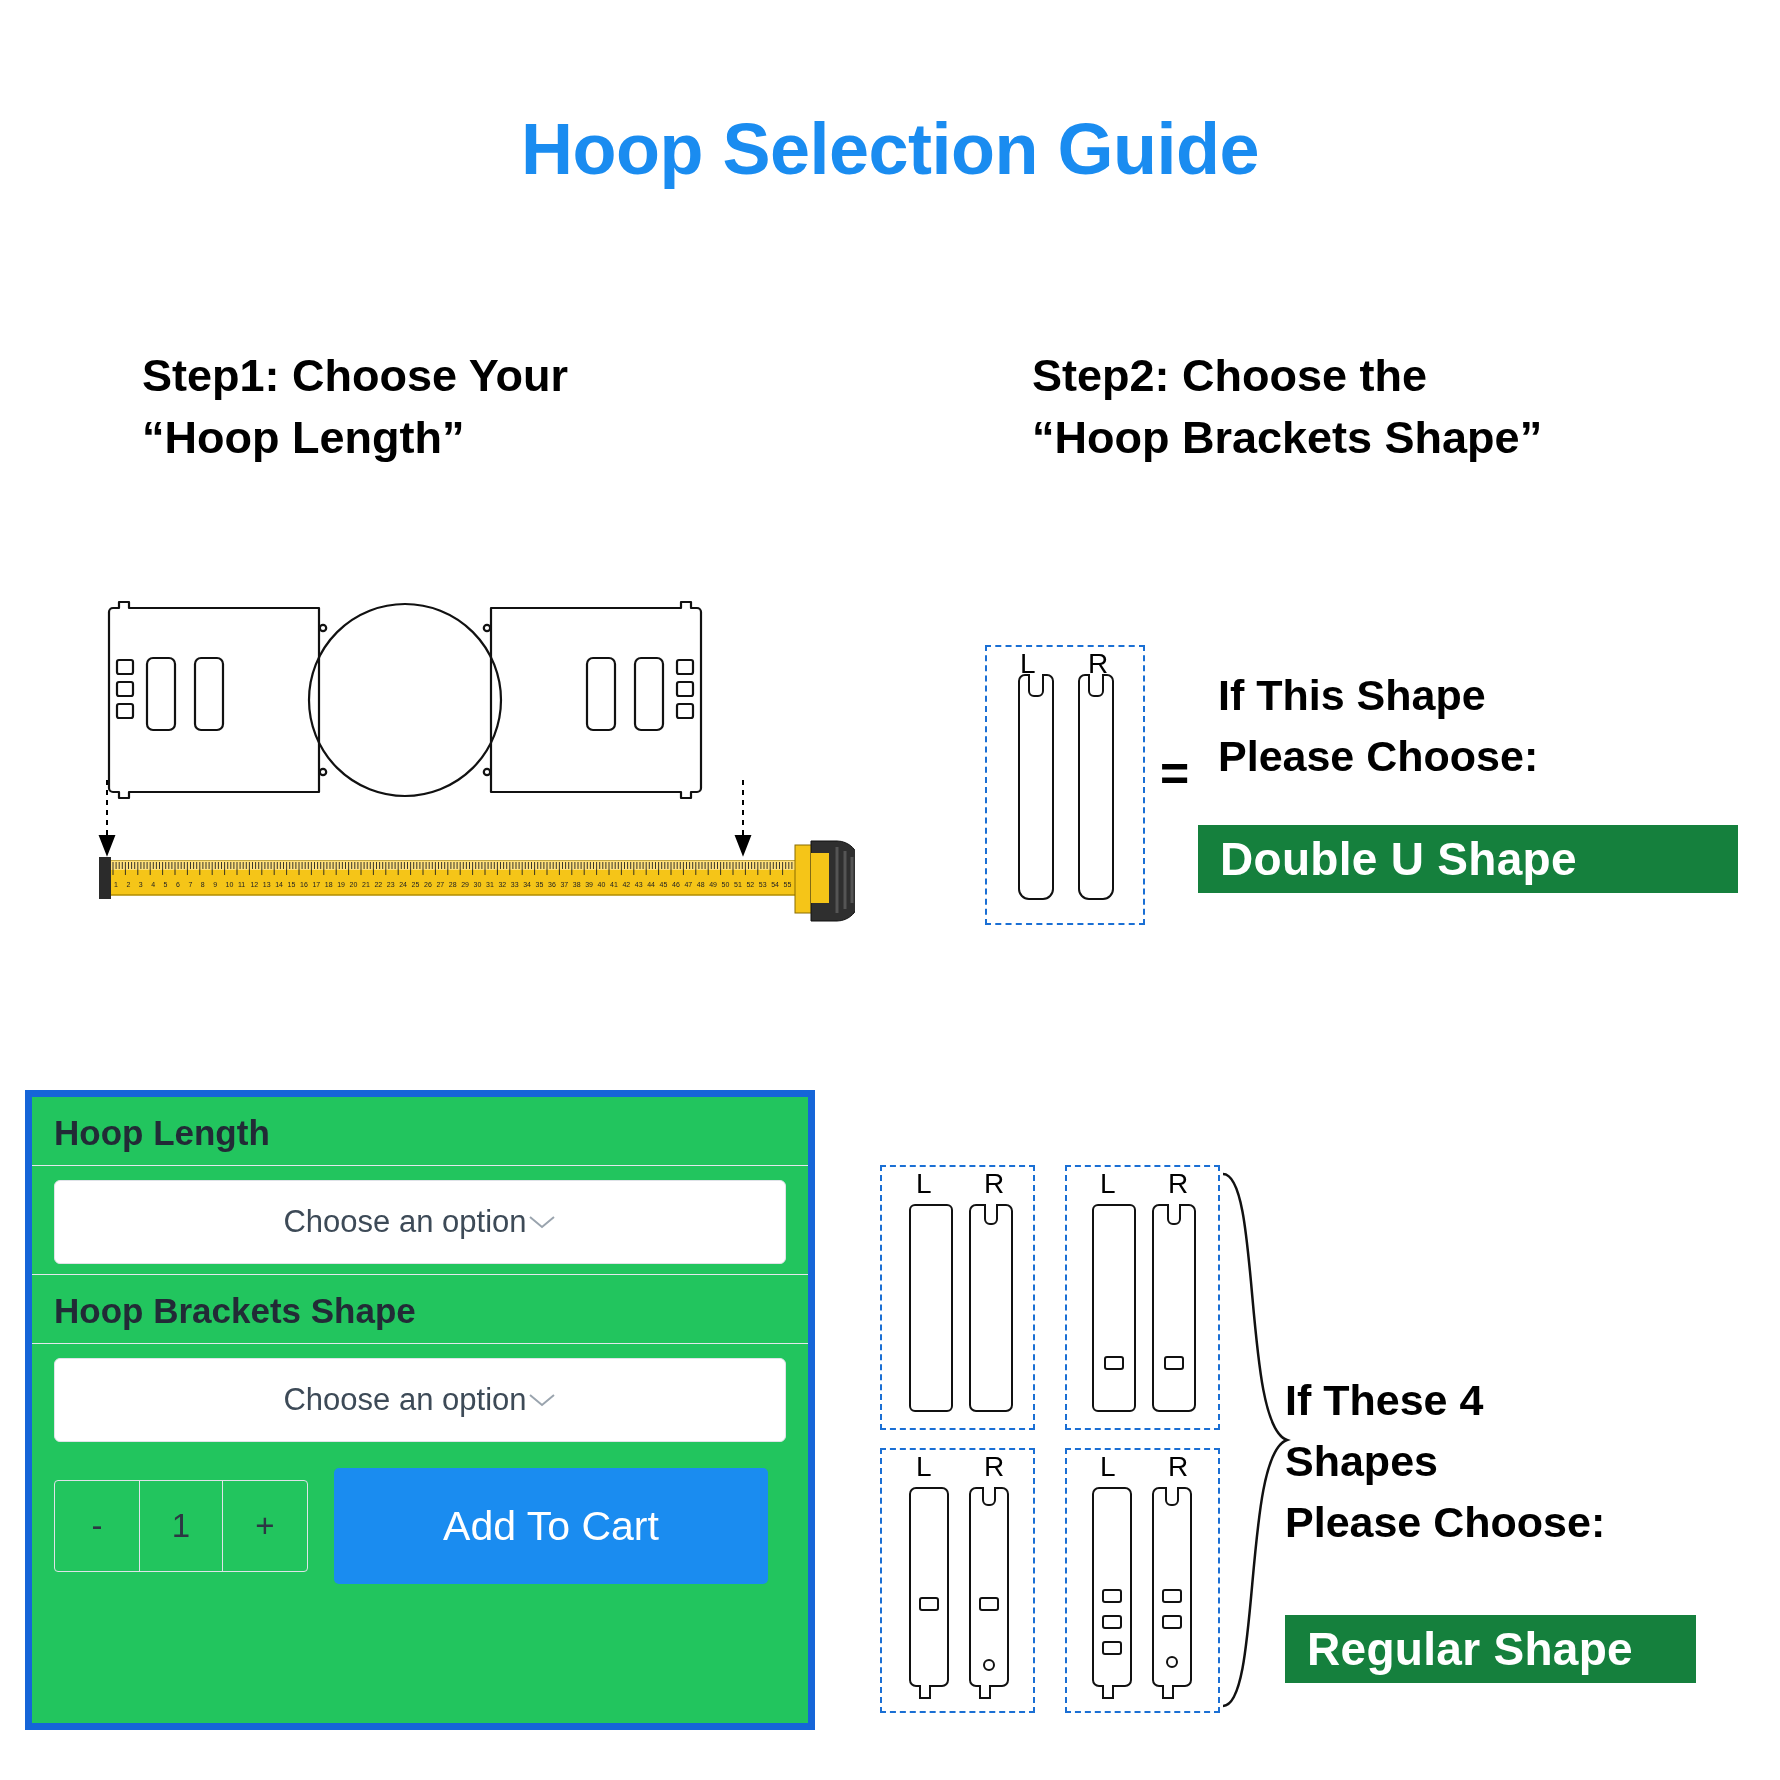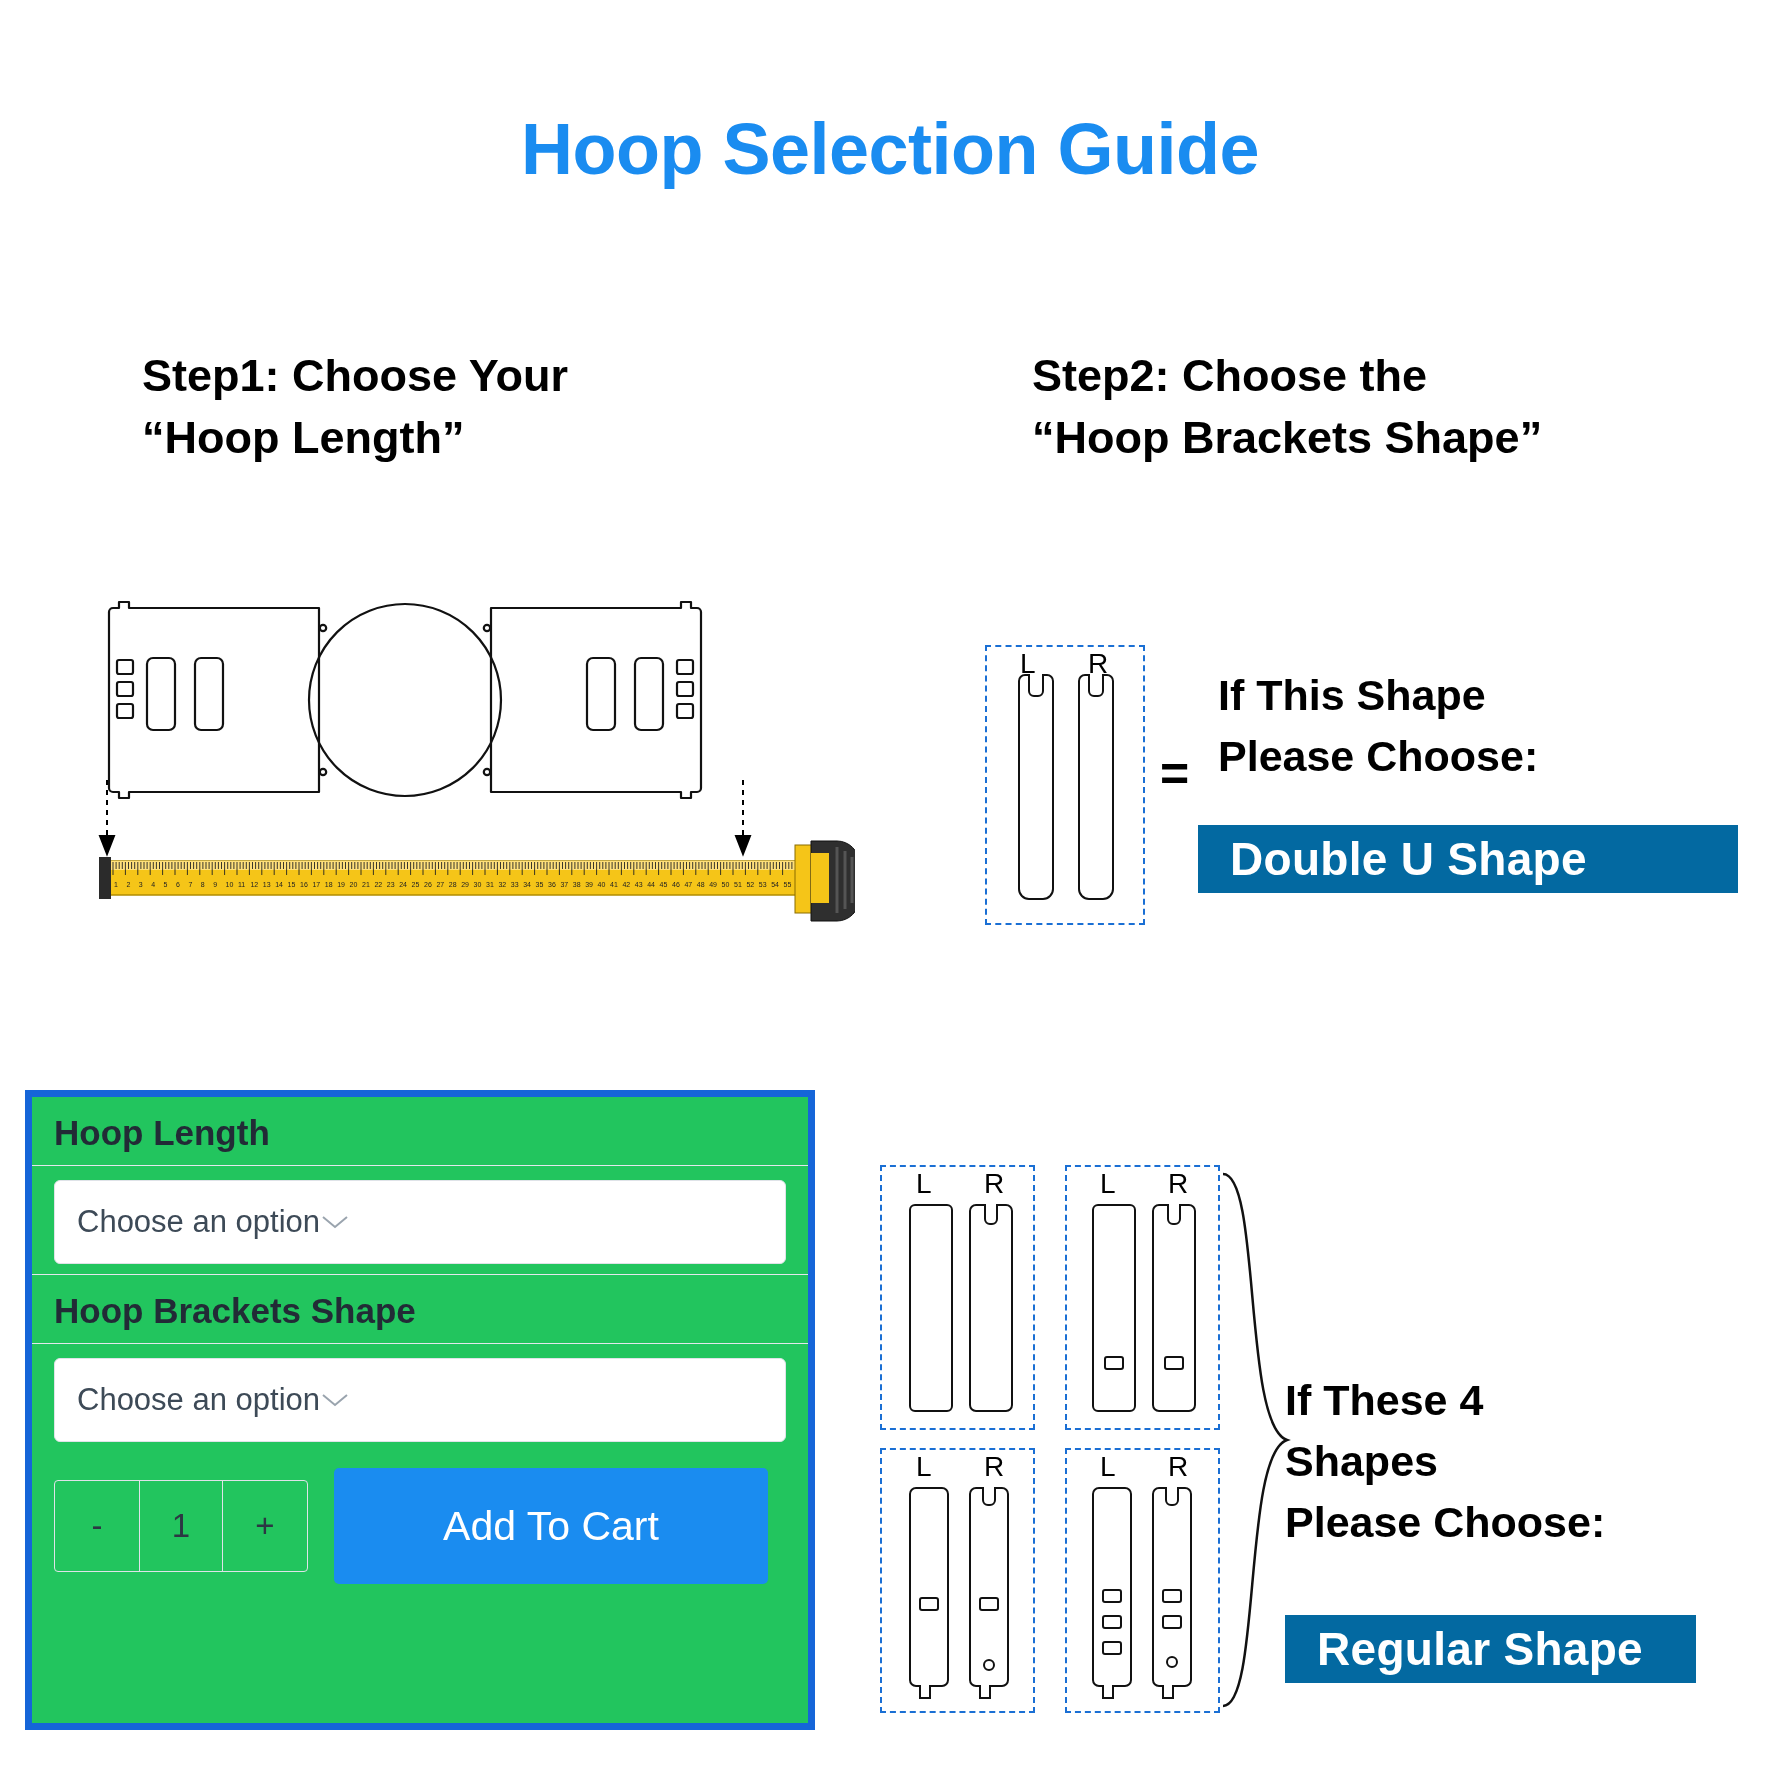--- a/index.html
+++ b/index.html
@@ -86,27 +86,27 @@
     position: absolute;
     font-size: 43px;
     font-weight: bold;
     color: #000;
     line-height: 1.42;
     white-space: pre-line;
   }
 
   .blue-banner {
     position: absolute;
-    background: #0369a1;
+    background: #15803d;
     color: #ffffff;
     font-size: 46px;
     font-weight: bold;
     display: flex;
     align-items: center;
-    padding-left: 32px;
+    padding-left: 22px;
     box-sizing: border-box;
     letter-spacing: 0.3px;
   }
 
   
   #product-widget {
     position: absolute;
     top: 1090px;
     left: 25px;
     width: 790px;
@@ -127,21 +127,21 @@
     background: #e3e7ec;
     margin: 0 0 0 0;
   }
   .select-box {
     margin: 14px 22px 10px 22px;
     height: 84px;
     border: 1px solid #dfe3e8;
     border-radius: 6px;
     display: flex;
     align-items: center;
-    justify-content: flex-start;
+    justify-content: center;
     padding: 0 22px;
     box-sizing: border-box;
     background: #fff;
   }
   .select-value {
     font-size: 31px;
     color: #3d4a57;
   }
   .chev {
     color: #9aa4ae;

